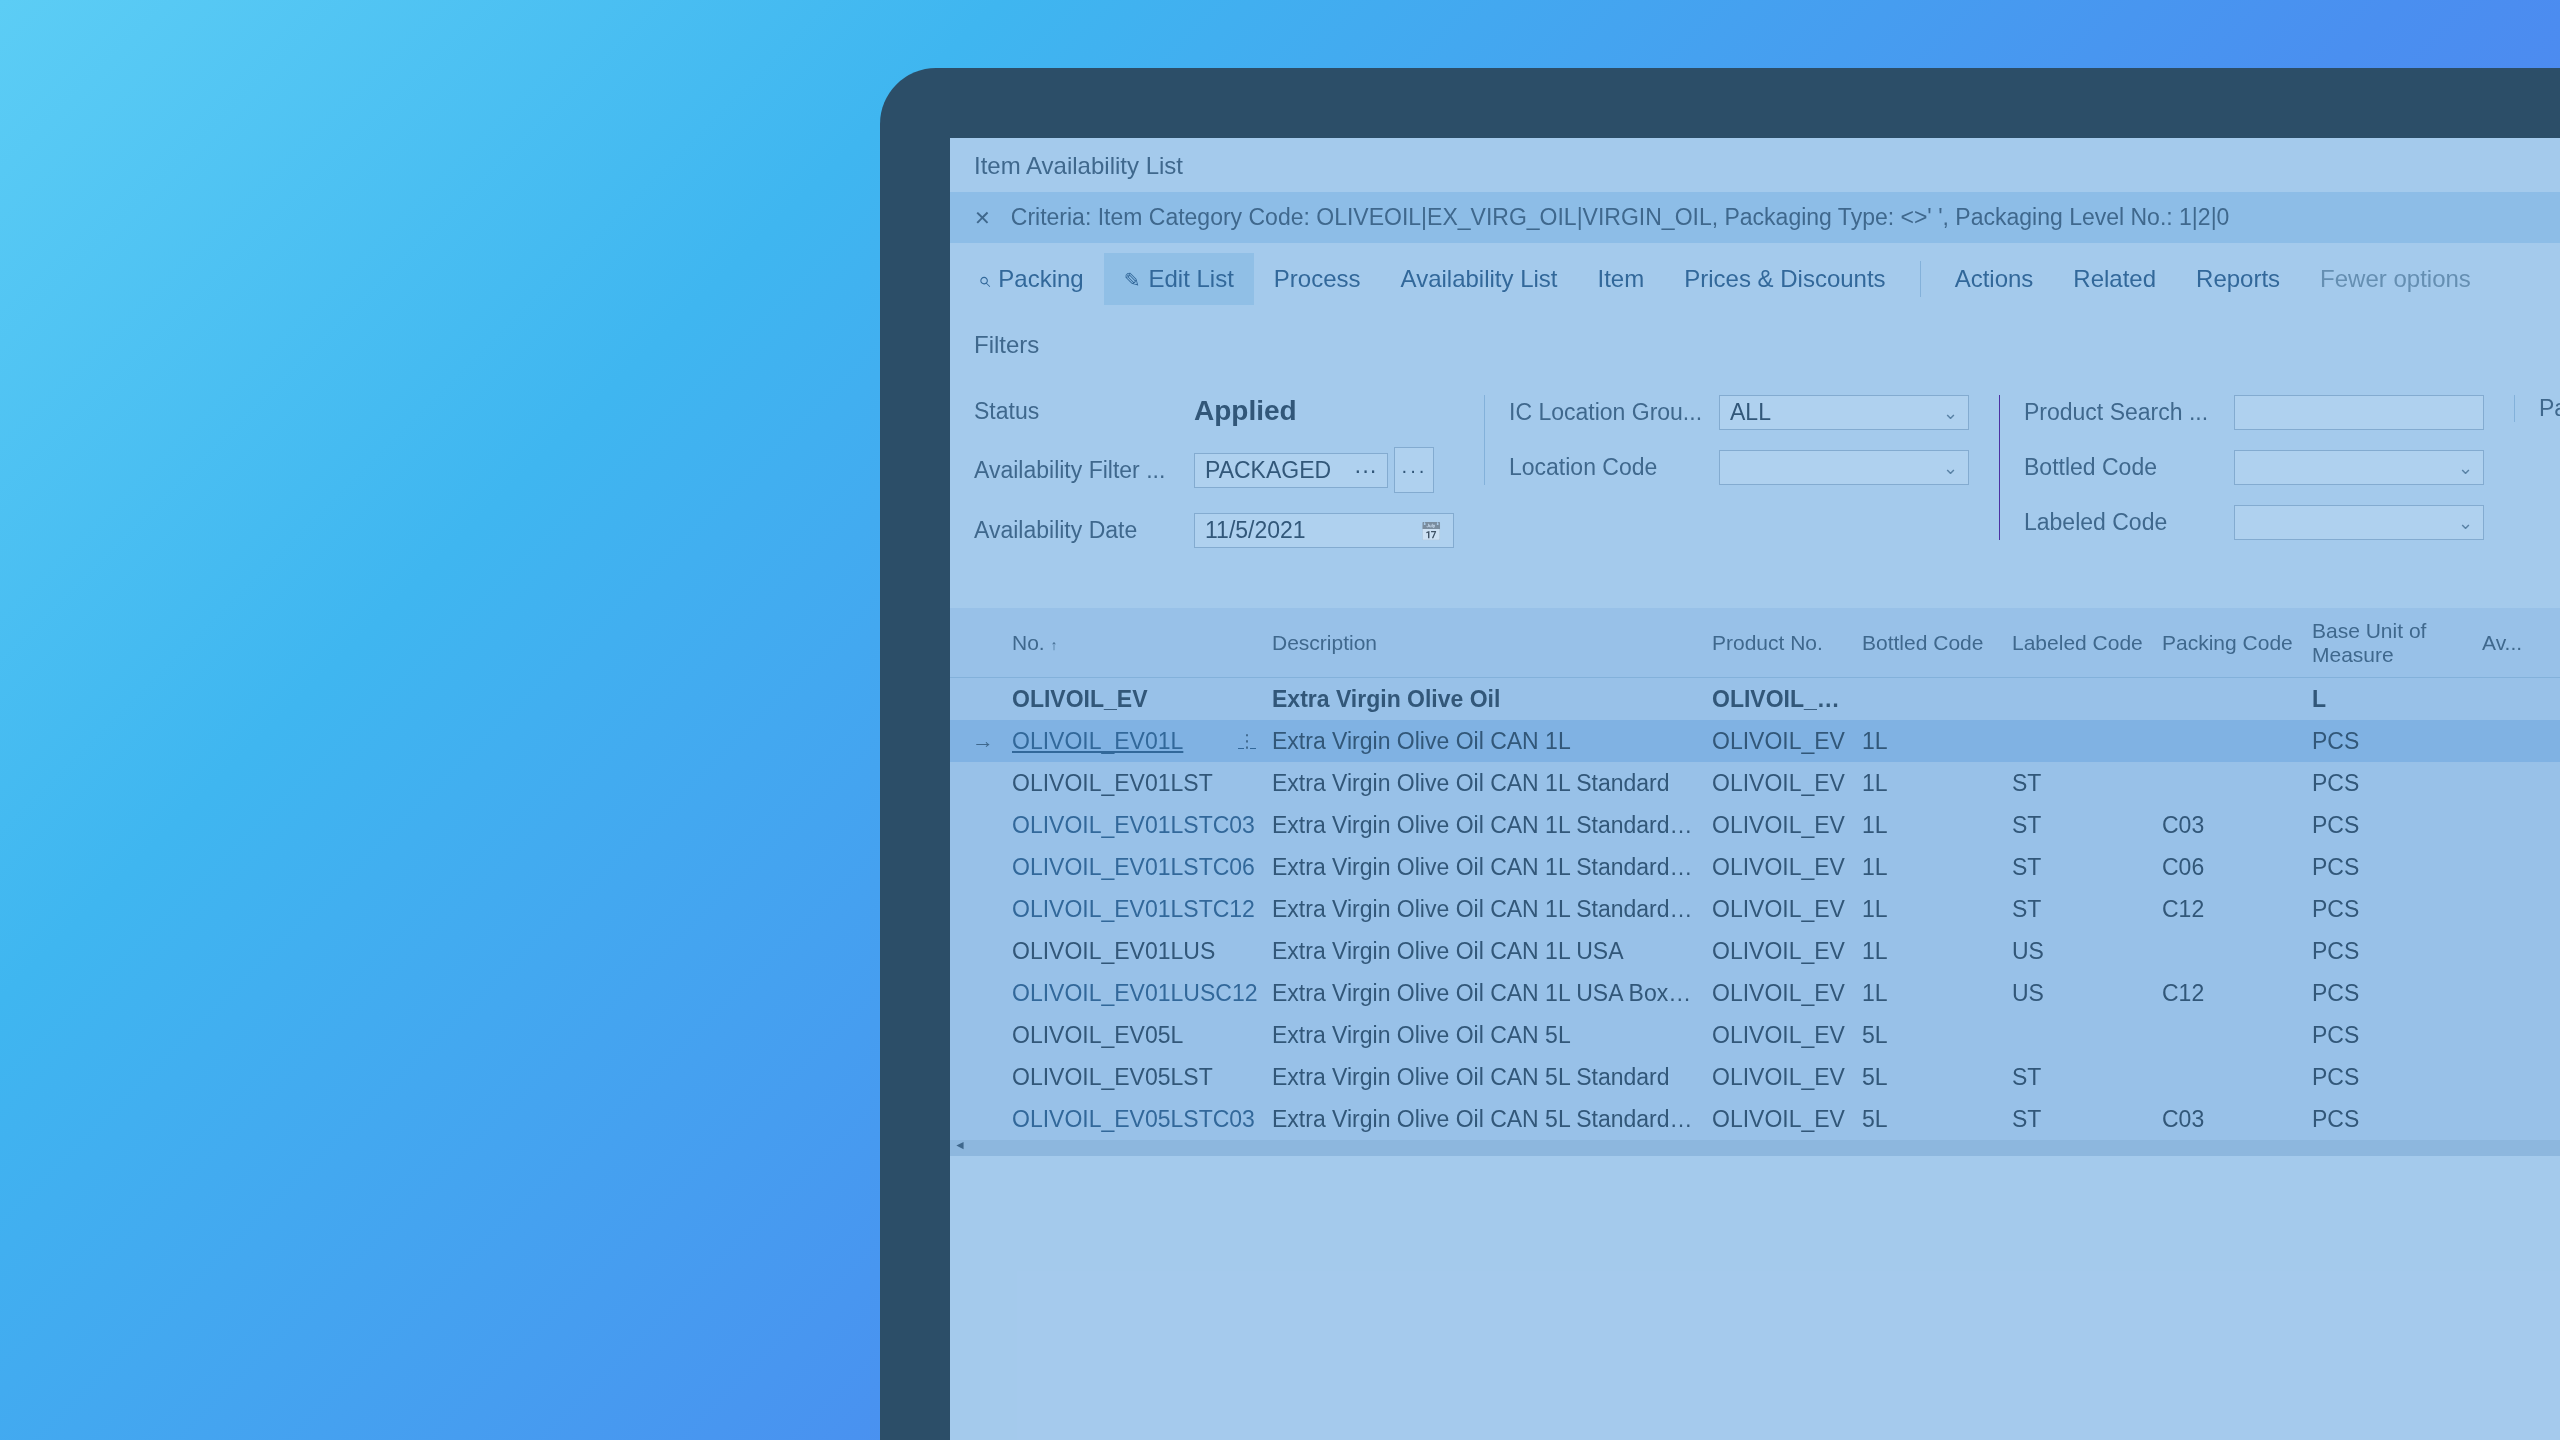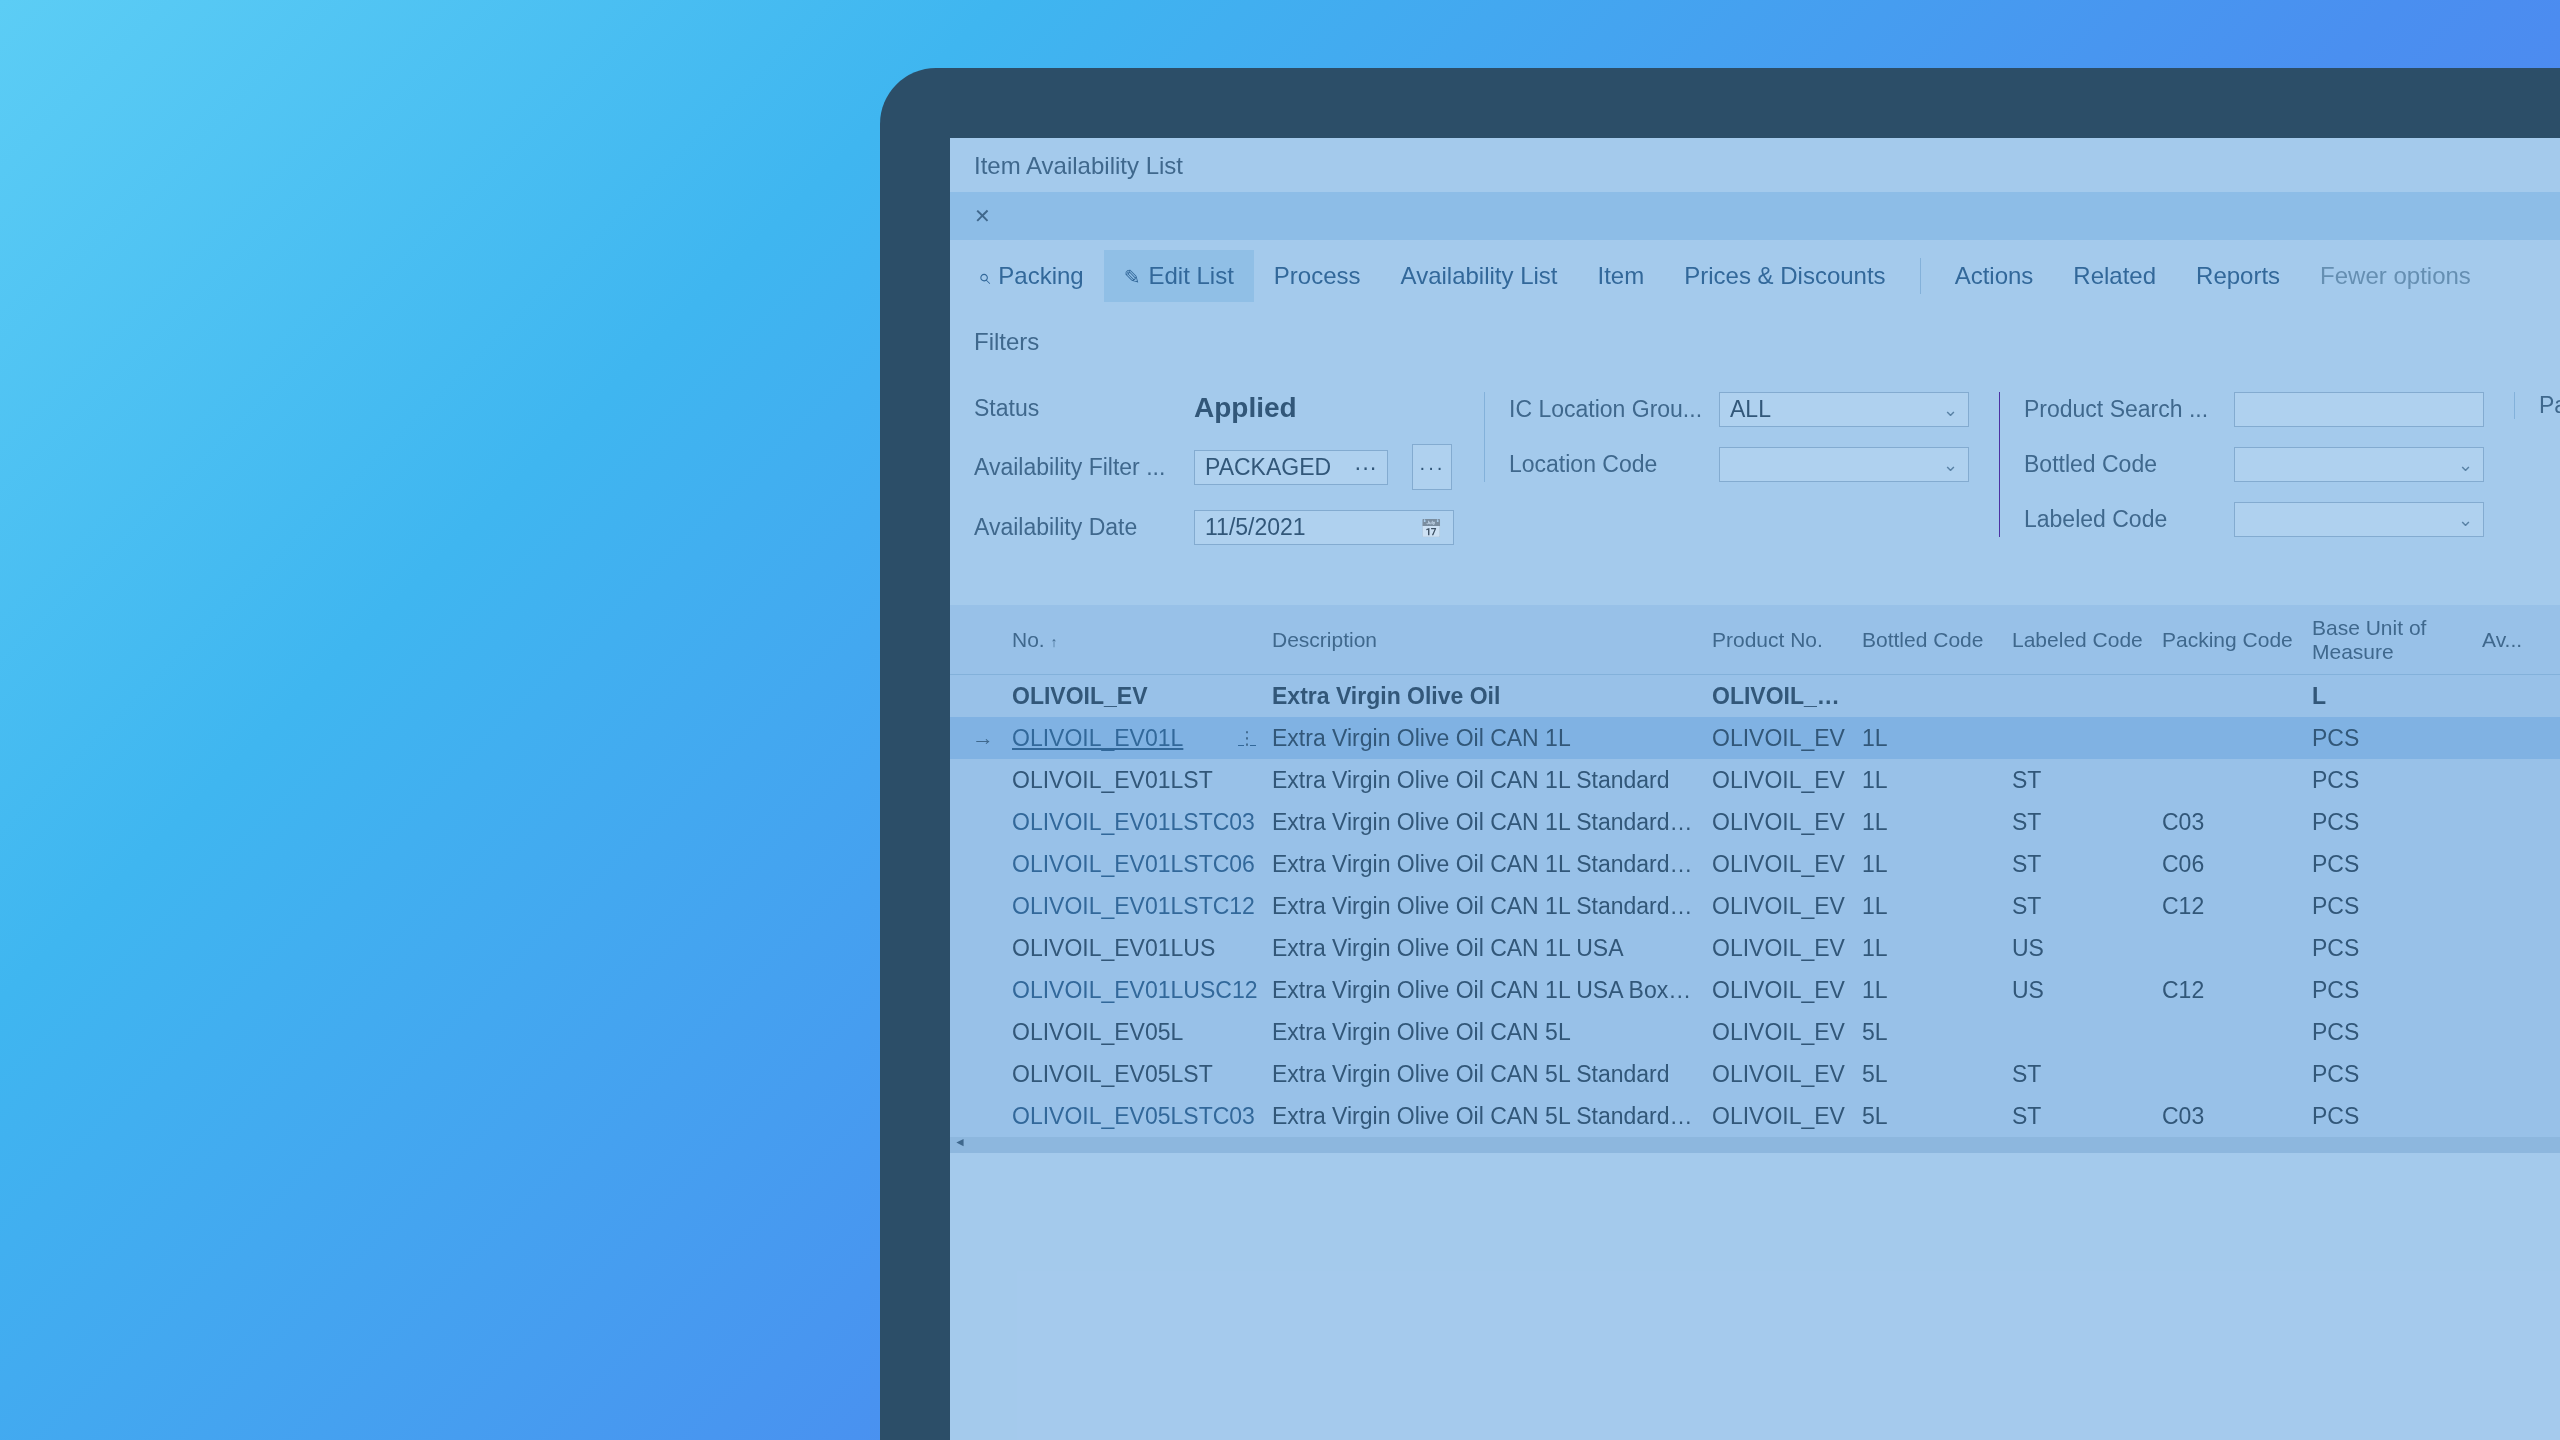--- a/index.html
+++ b/index.html
@@ -100,21 +100,21 @@
     align-items: center;
     border: 1px solid #8FB0CC;
     background: #C5DEF2;
     height: 35px;
     padding: 0 10px;
     color: #2C4A62;
     font-size: 23px;
     justify-content: space-between;
   }
   .field .chev { color: #5C7E98; font-size: 18px; }
-  .field-group { display: flex; gap: 24px; align-items: center; }
+  .field-group { display: flex; gap: 6px; align-items: center; }
   .field-btn {
     border: 1px solid #8FB0CC;
     background: #C5DEF2;
     height: 46px;
     width: 40px;
     display: flex;
     align-items: center;
     justify-content: center;
     color: #2C4A62;
     font-size: 20px;
@@ -171,20 +171,21 @@
 <body>
 
 <div class="device-frame">
   <div class="app-window">
     <div class="overlay"></div>
 
     <div class="title-bar">Item Availability List</div>
 
     <div class="criteria-bar">
       <span class="close-x">✕</span>
+      <span>Criteria: Item Category Code: OLIVEOIL|EX_VIRG_OIL|VIRGIN_OIL, Packaging Type: &lt;&gt;' ', Packaging Level No.: 1|2|0</span>
     </div>
 
     <div class="toolbar">
       <div class="btn">
         <span class="icon-search"></span>
         <span>Packing</span>
       </div>
       <div class="btn active">
         <span class="icon-edit"></span>
         <span>Edit List</span>

